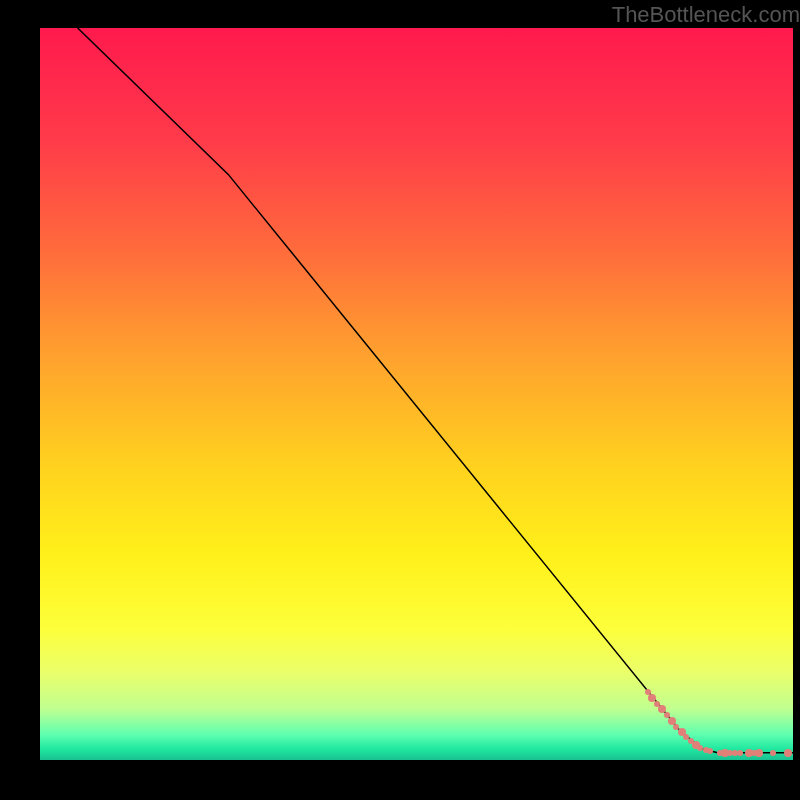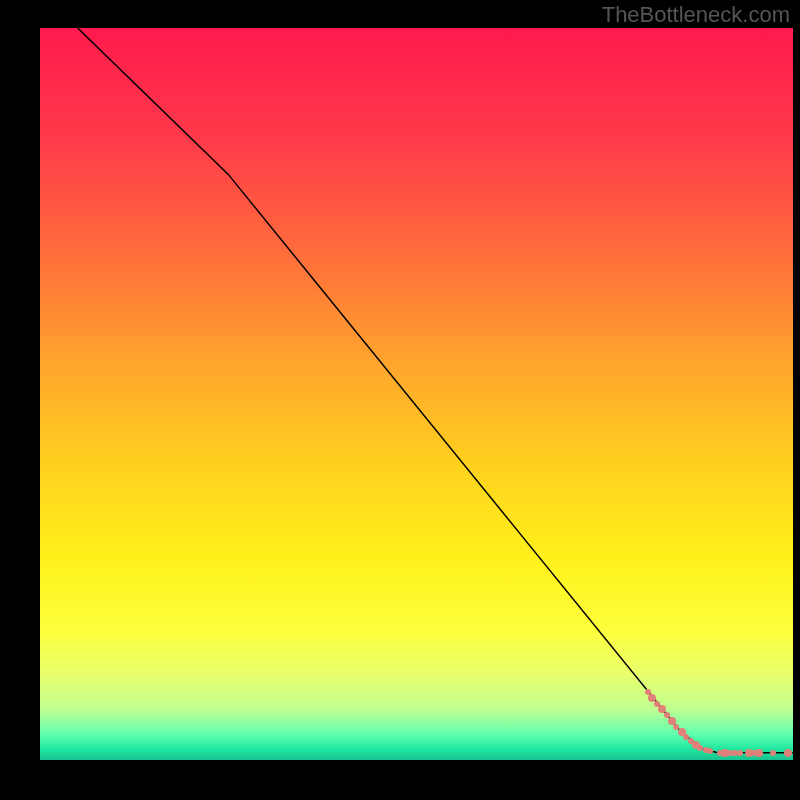--- a/index.html
+++ b/index.html
@@ -7,21 +7,21 @@
     width: 800px;
     height: 800px;
     background: #000;
     position: relative;
     font-family: Arial, sans-serif;
     overflow: hidden;
   }
   .watermark {
     position: absolute;
     top: 2px;
-    right: 10px;
+    right: 0;
     color: #555;
     font-size: 22px;
     font-weight: 500;
     z-index: 10;
   }
   .plot-area {
     position: absolute;
     left: 40px;
     top: 28px;
     width: 753px;

